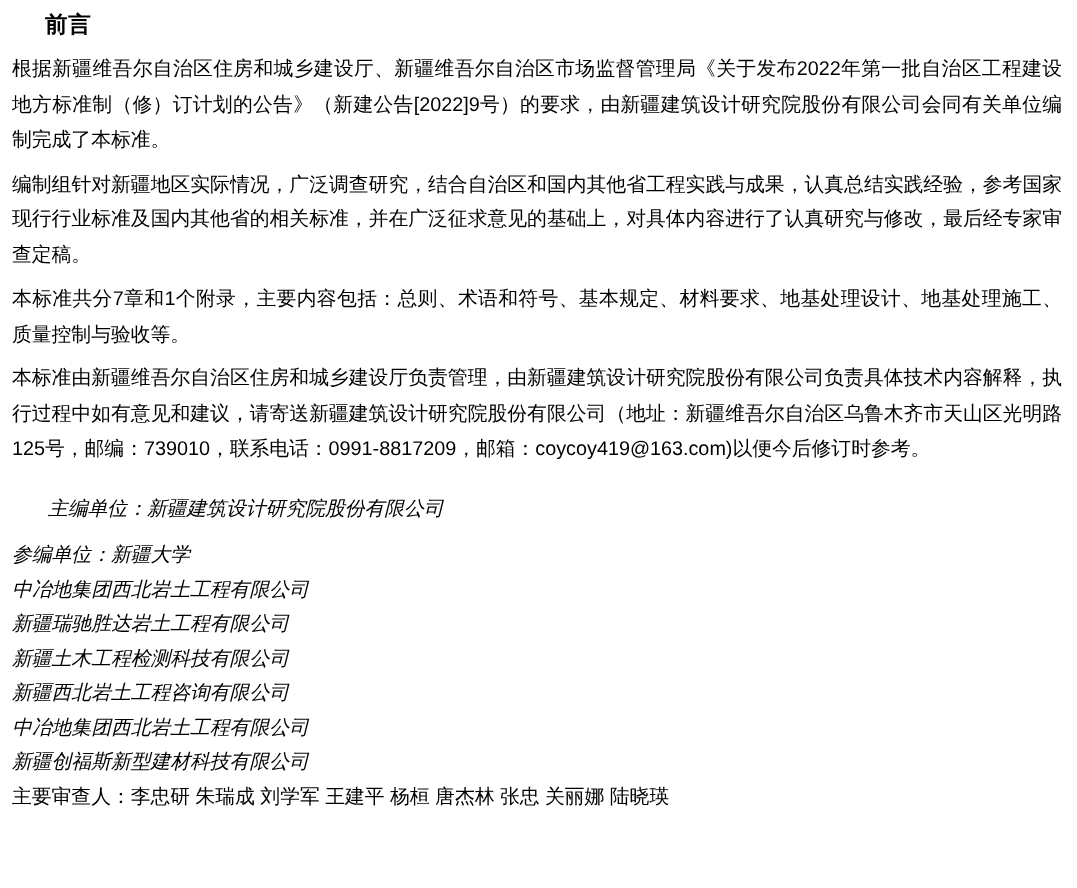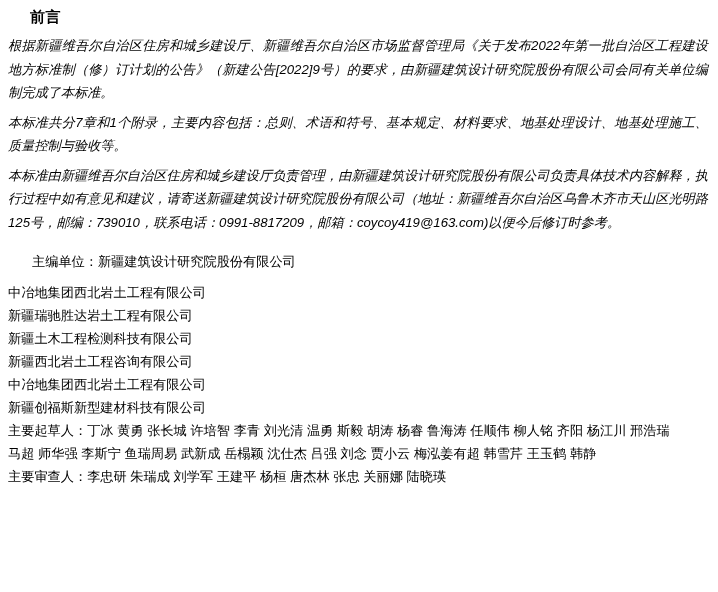--- a/index.html
+++ b/index.html
@@ -29,30 +29,30 @@
     margin: 0 0 6px 22px;
     letter-spacing: 0.5px;
   }
   .para {
     font-size: 13.2px;
     line-height: 23.5px;
     text-align: justify;
     text-justify: inter-ideograph;
     margin: 0 0 6px 0;
     text-indent: 0;
-    font-style: italic;
   }
   .gap {
     height: 10px;
   }
   .unit-line {
     font-size: 13.2px;
     line-height: 23px;
     margin: 0;
     white-space: nowrap;
+    font-style: italic;
   }
   .unit-line.lead {
     margin-left: 24px;
   }
   .names {
     font-size: 13.2px;
     line-height: 23px;
     margin: 0;
     text-align: justify;
   }
@@ -62,43 +62,41 @@
   .spacer-sm { height: 8px; }
 </style>
 </head>
 <body>
 
 <div class="page">
 
   <div class="doc-title">前言</div>
 
   <p class="para">根据新疆维吾尔自治区住房和城乡建设厅、新疆维吾尔自治区市场监督管理局《关于发布2022年第一批自治区工程建设地方标准制（修）订计划的公告》（新建公告[2022]9号）的要求，由新疆建筑设计研究院股份有限公司会同有关单位编制完成了本标准。</p>
+  <p class="para">编制组针对新疆地区实际情况，广泛调查研究，结合自治区和国内其他省工程实践与成果，认真总结实践经验，参考国家现行行业标准及国内其他省的相关标准，并在广泛征求意见的基础上，对具体内容进行了认真研究与修改，最后经专家审查定稿。</p>
   <p class="para">本标准共分7章和1个附录，主要内容包括：总则、术语和符号、基本规定、材料要求、地基处理设计、地基处理施工、质量控制与验收等。</p>
   <p class="para">本标准由新疆维吾尔自治区住房和城乡建设厅负责管理，由新疆建筑设计研究院股份有限公司负责具体技术内容解释，执行过程中如有意见和建议，请寄送新疆建筑设计研究院股份有限公司（地址：新疆维吾尔自治区乌鲁木齐市天山区光明路125号，邮编：739010，联系电话：0991-8817209，邮箱：coycoy419@163.com)以便今后修订时参考。</p>
 
   <div class="gap"></div>
 
   <div class="unit-line lead">
     <span>主编单位：</span><span>新疆建筑设计研究院股份有限公司</span>
   </div>
 
   <div class="spacer-sm"></div>
 
+  <div class="unit-line">
+    <span>参编单位：</span><span>新疆大学</span>
+  </div>
 
   <div class="unit-line">中冶地集团西北岩土工程有限公司</div>
   <div class="unit-line">新疆瑞驰胜达岩土工程有限公司</div>
   <div class="unit-line">新疆土木工程检测科技有限公司</div>
   <div class="unit-line">新疆西北岩土工程咨询有限公司</div>
   <div class="unit-line">中冶地集团西北岩土工程有限公司</div>
   <div class="unit-line">新疆创福斯新型建材科技有限公司</div>
 
-  <div class="names-block">
-    <div class="names">
-      <span>主要起草人：</span><span>丁冰  黄勇  张长城  许培智  李青  刘光清  温勇  斯毅  胡涛  杨睿  鲁海涛  任顺伟  柳人铭  齐阳  杨江川  邢浩瑞</span>
-    </div>
-    <div class="names">马超  师华强  李斯宁  鱼瑞周易  武新成  岳榻颖  沈仕杰  吕强  刘念  贾小云  梅泓姜有超  韩雪芹  王玉鹤  韩静</div>
-  </div>
 
   <div class="names">
     <span>主要审查人：</span><span>李忠研  朱瑞成  刘学军  王建平  杨桓  唐杰林  张忠  关丽娜  陆晓瑛</span>
   </div>
 
 </div>
 
 </body></html>

